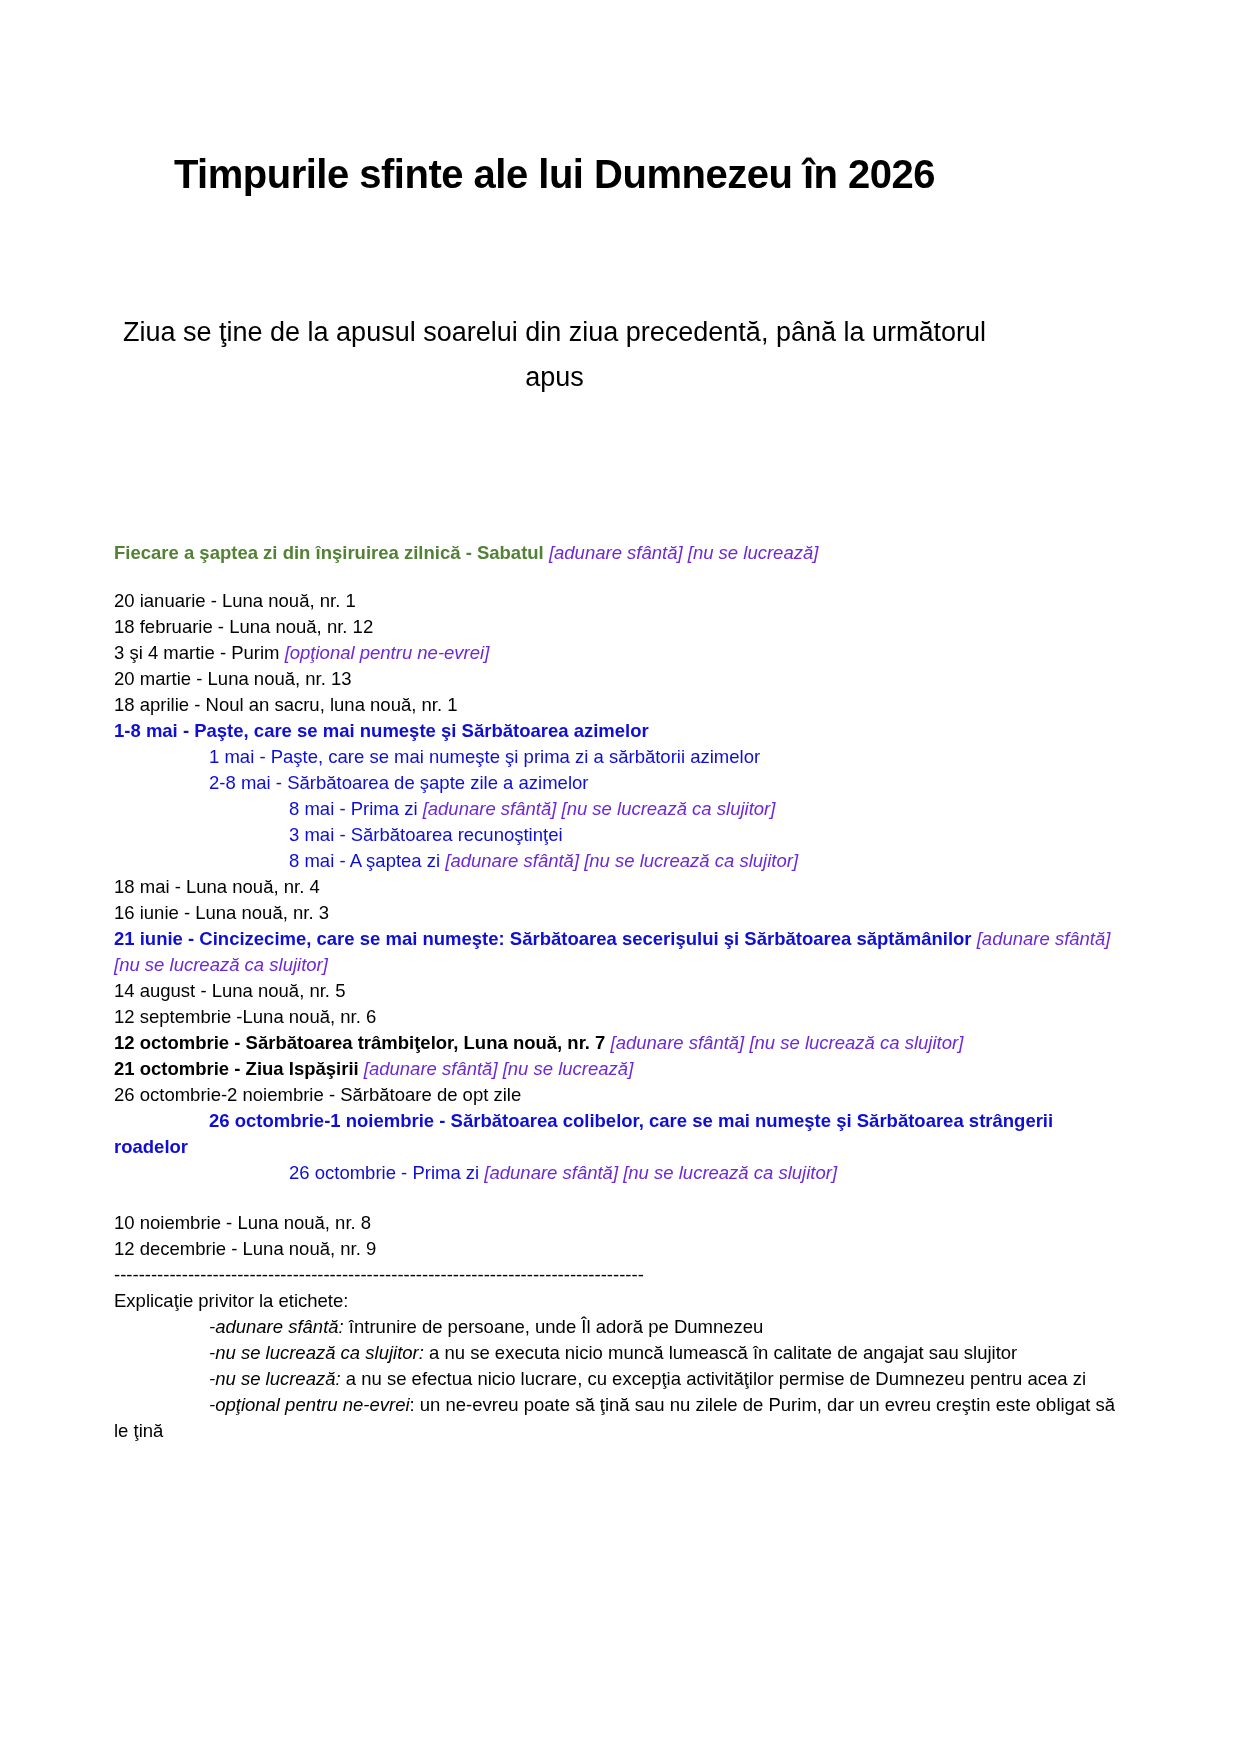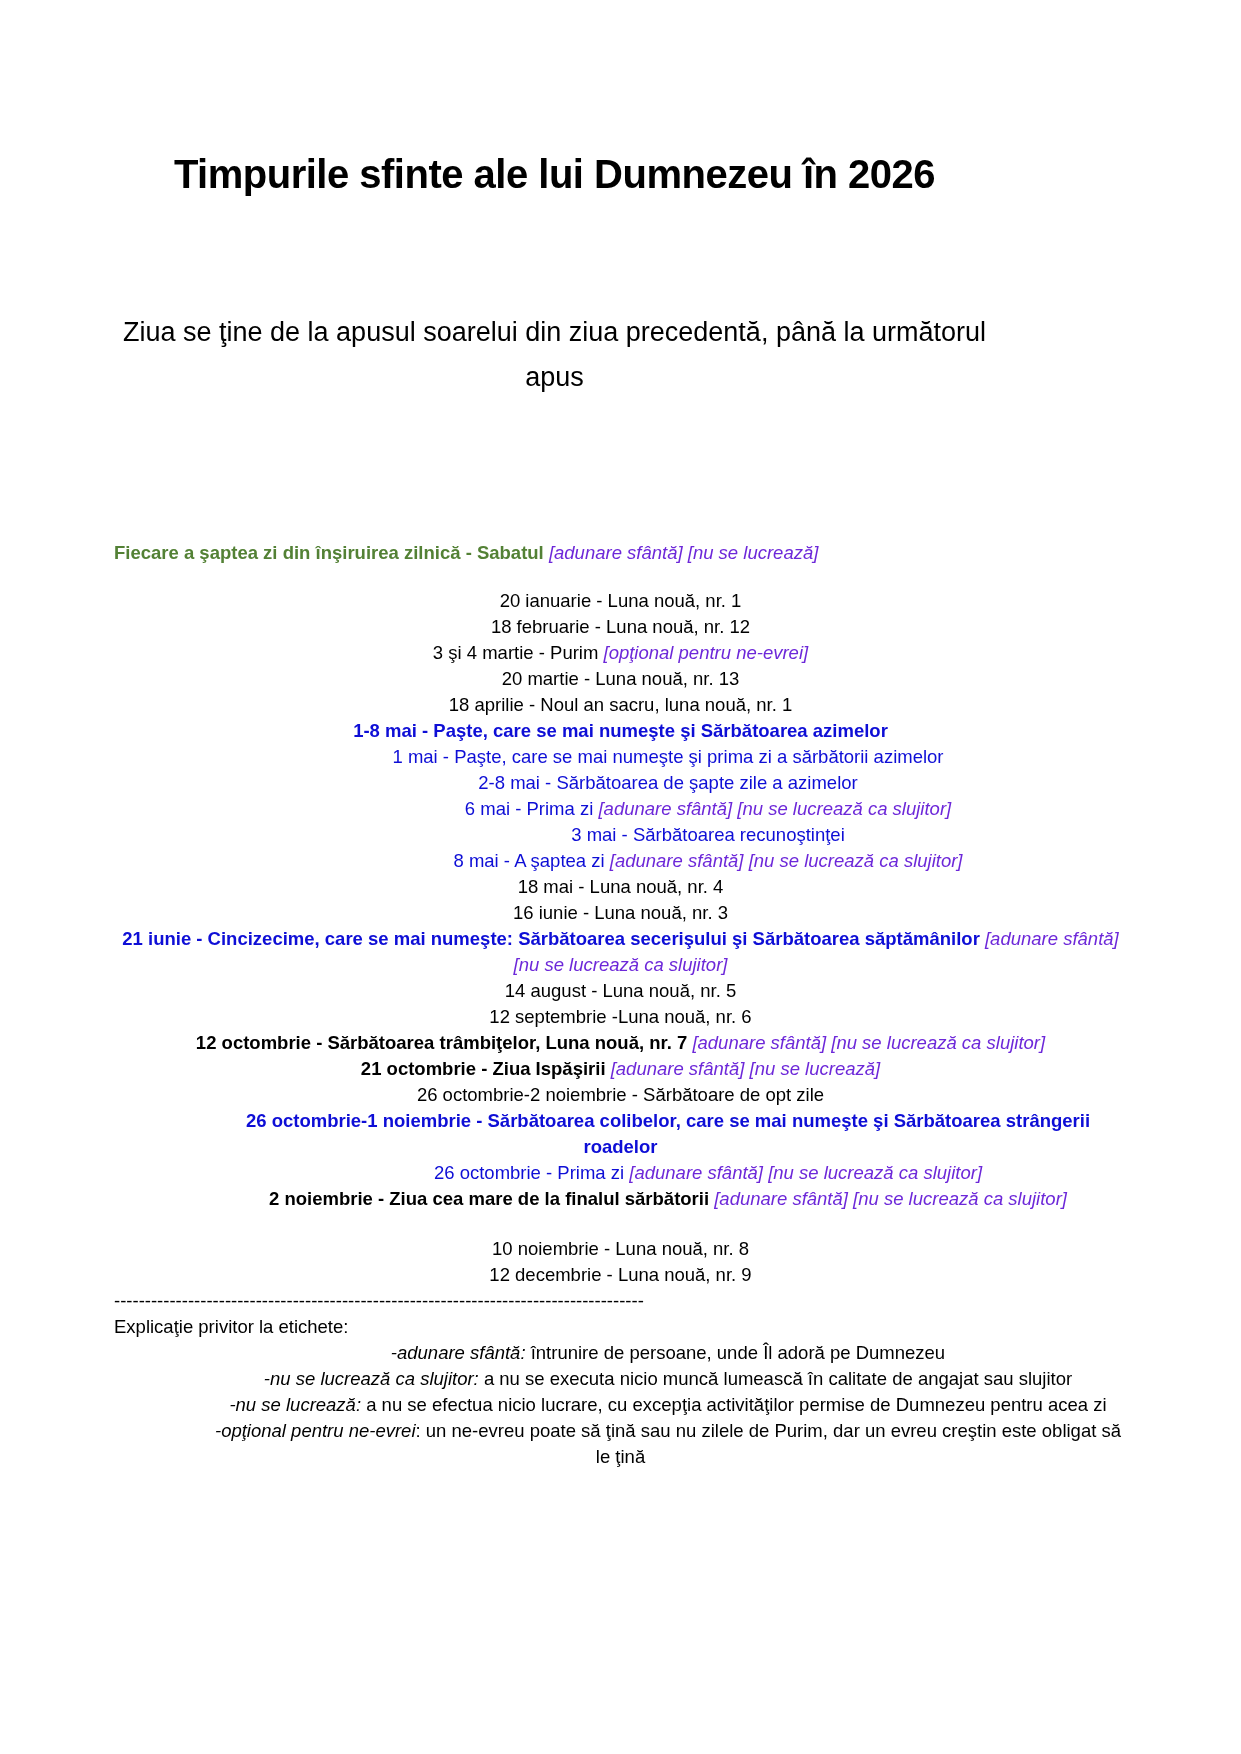--- a/index.html
+++ b/index.html
@@ -23,21 +23,21 @@
     font-size:27px;line-height:45px;font-weight:400;
     text-align:center;
   }
   .heading{
     margin-top:140px;
     font-size:18.5px;line-height:26px;font-weight:700;
     white-space:nowrap;
   }
   .green{color:#538135;}
   .list{margin-top:22px;}
-  .line{font-size:18.5px;line-height:26px;text-align:center;}
+  .line{font-size:18.5px;line-height:26px;}
   .nowrap{white-space:nowrap;}
   .indent1{text-indent:95px;}
   .indent2{text-indent:175px;}
   .gap{margin-top:24px;}
   .blue{color:#0E0ED6;}
   .bold{font-weight:700;}
   .labels{font-style:italic;font-weight:400;color:#6d28d9;}
   .term{font-style:italic;}
   .separator{font-size:18.5px;line-height:26px;white-space:nowrap;}
   .expl-heading{font-size:18.5px;line-height:26px;}
@@ -58,34 +58,33 @@
 
   <div class="list" id="holiday-list">
       <div class="line nowrap"><span class="">20 ianuarie - Luna nouă, nr. 1</span></div>
       <div class="line nowrap"><span class="">18 februarie - Luna nouă, nr. 12</span></div>
       <div class="line nowrap"><span class="">3 şi 4 martie - Purim</span> <span class="labels">[opţional pentru ne-evrei]</span></div>
       <div class="line nowrap"><span class="">20 martie - Luna nouă, nr. 13</span></div>
       <div class="line nowrap"><span class="">18 aprilie - Noul an sacru, luna nouă, nr. 1</span></div>
       <div class="line nowrap"><span class="blue bold">1-8 mai - Paşte, care se mai numeşte şi Sărbătoarea azimelor</span></div>
       <div class="line indent1 nowrap"><span class="blue">1 mai - Paşte, care se mai numeşte şi prima zi a sărbătorii azimelor</span></div>
       <div class="line indent1 nowrap"><span class="blue">2-8 mai - Sărbătoarea de şapte zile a azimelor</span></div>
-      <div class="line indent2 nowrap"><span class="blue">6 mai - Prima zi</span> <span class="labels">[adunare sfântă] [nu se lucrează ca slujitor]</span></div>
+      <div class="line indent2 nowrap"><span class="blue">8 mai - Prima zi</span> <span class="labels">[adunare sfântă] [nu se lucrează ca slujitor]</span></div>
       <div class="line indent2 nowrap"><span class="blue">3 mai - Sărbătoarea recunoştinţei</span></div>
       <div class="line indent2 nowrap"><span class="blue">8 mai - A şaptea zi</span> <span class="labels">[adunare sfântă] [nu se lucrează ca slujitor]</span></div>
       <div class="line nowrap"><span class="">18 mai - Luna nouă, nr. 4</span></div>
       <div class="line nowrap"><span class="">16 iunie - Luna nouă, nr. 3</span></div>
       <div class="line"><span class="blue bold">21 iunie - Cincizecime, care se mai numeşte: Sărbătoarea secerişului şi Sărbătoarea săptămânilor</span> <span class="labels">[adunare sfântă] [nu se lucrează ca slujitor]</span></div>
       <div class="line nowrap"><span class="">14 august - Luna nouă, nr. 5</span></div>
       <div class="line nowrap"><span class="">12 septembrie -Luna nouă, nr. 6</span></div>
       <div class="line nowrap"><span class="bold">12 octombrie - Sărbătoarea trâmbiţelor, Luna nouă, nr. 7</span> <span class="labels">[adunare sfântă] [nu se lucrează ca slujitor]</span></div>
       <div class="line nowrap"><span class="bold">21 octombrie - Ziua Ispăşirii</span> <span class="labels">[adunare sfântă] [nu se lucrează]</span></div>
       <div class="line nowrap"><span class="">26 octombrie-2 noiembrie - Sărbătoare de opt zile</span></div>
       <div class="line indent1"><span class="blue bold">26 octombrie-1 noiembrie - Sărbătoarea colibelor, care se mai numeşte şi Sărbătoarea strângerii roadelor</span></div>
       <div class="line indent2 nowrap"><span class="blue">26 octombrie - Prima zi</span> <span class="labels">[adunare sfântă] [nu se lucrează ca slujitor]</span></div>
-      <div class="line indent1"><span class="bold">2 noiembrie - Ziua cea mare de la finalul sărbătorii</span> <span class="labels">[adunare sfântă] [nu se lucrează ca slujitor]</span></div>
       <div class="line nowrap gap"><span class="">10 noiembrie - Luna nouă, nr. 8</span></div>
       <div class="line nowrap"><span class="">12 decembrie - Luna nouă, nr. 9</span></div>
     </div>
 
   <div class="separator">--------------------------------------------------------------------------------------</div>
 
   <div class="expl-heading">Explicaţie privitor la etichete:</div>
 
   <div id="explanations">
       <div class="line indent1"><span class="term">-adunare sfântă:</span> întrunire de persoane, unde Îl adoră pe Dumnezeu</div>

